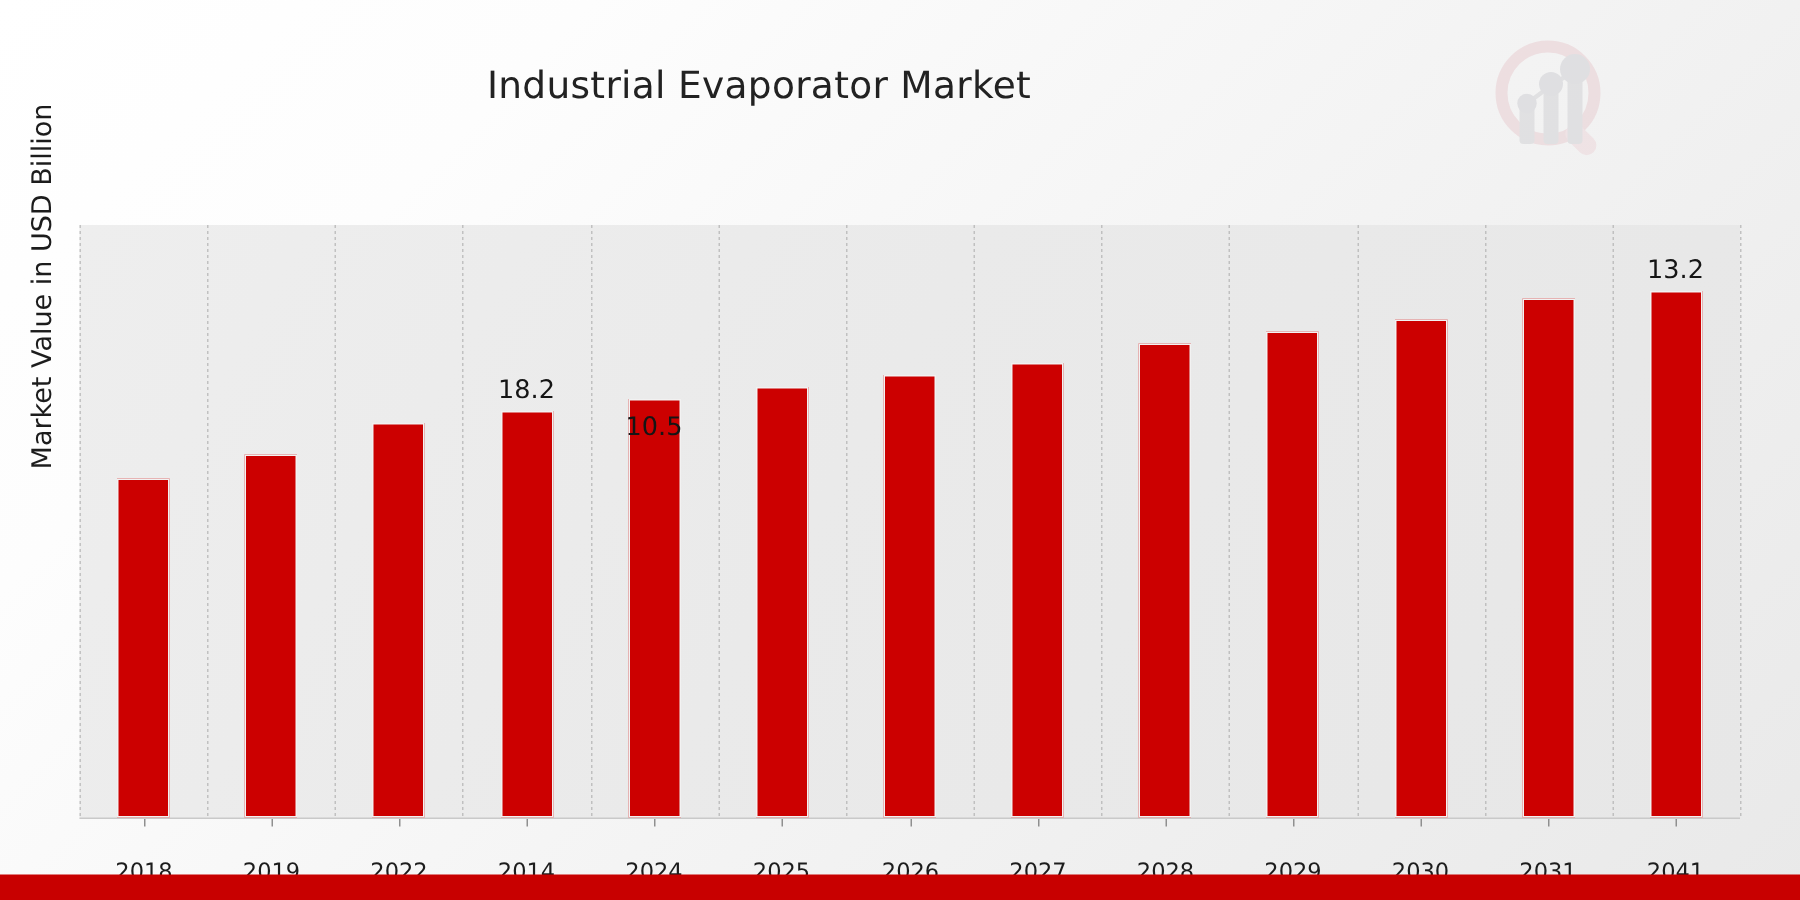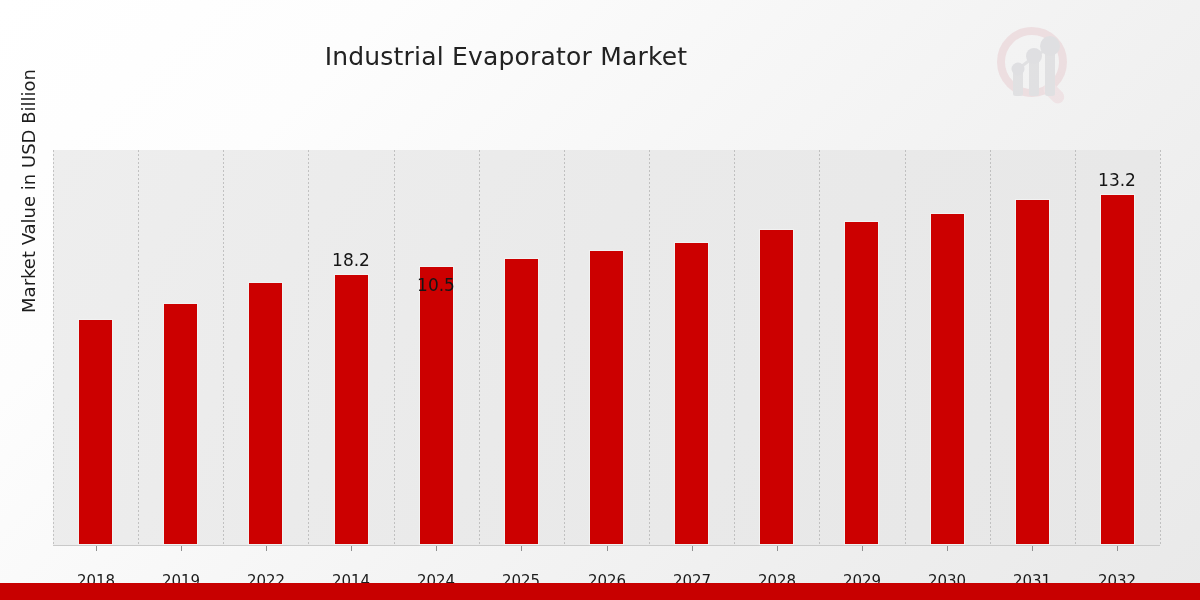--- a/index.html
+++ b/index.html
@@ -233,18 +233,18 @@
       <div class="x-label" style="left: 827px;">2029</div>
       <div class="bar" title="2030: 12.5" style="left: 930px; top: 213px; height: 332px; background: rgb(204, 0, 0);"></div>
       <div class="tick" style="left: 947px;"></div>
       <div class="x-label" style="left: 912px;">2030</div>
       <div class="bar" title="2031: 13" style="left: 1015px; top: 199px; height: 346px; background: rgb(204, 0, 0);"></div>
       <div class="tick" style="left: 1032px;"></div>
       <div class="x-label" style="left: 997px;">2031</div>
       <div class="bar" title="2032: 13.2" style="left: 1100px; top: 194px; height: 351px; background: rgb(204, 0, 0);"></div>
       <div class="bar-value" style="left: 1082px; top: 170px; text-align: center;">13.2</div>
       <div class="tick" style="left: 1117px;"></div>
-      <div class="x-label" style="left: 1082px;">2032</div>
+      <div class="x-label" style="left: 1082px;">2041</div>
     </div>
 
   <div id="bottom-strip"></div>
 
 </div>
 
 </body></html>

